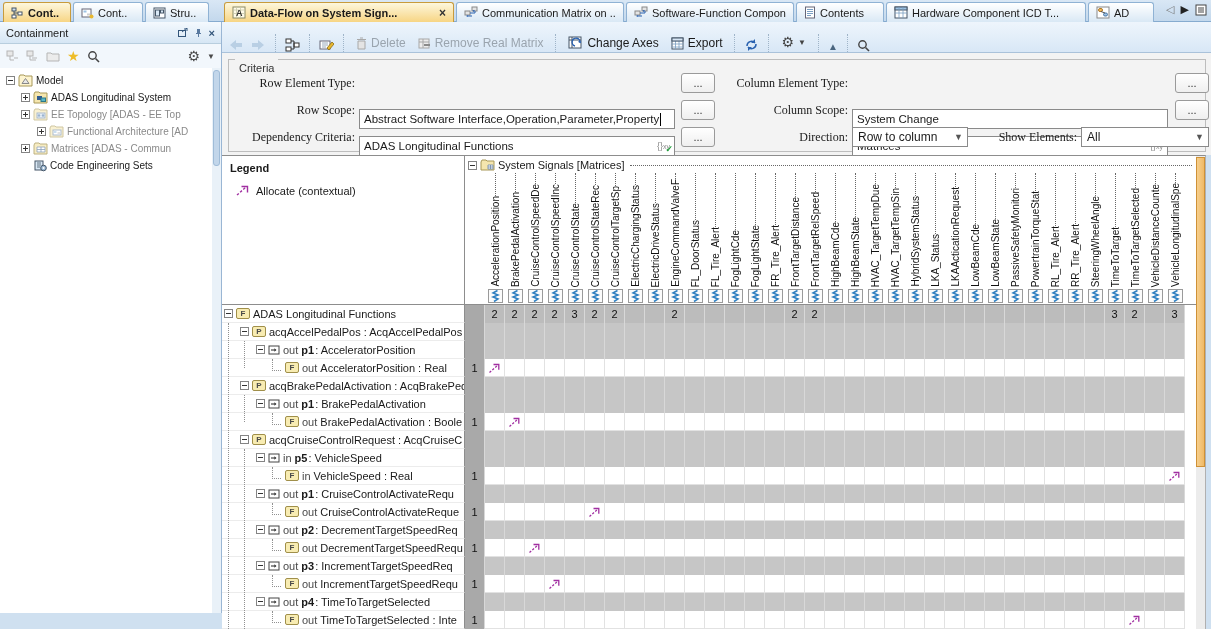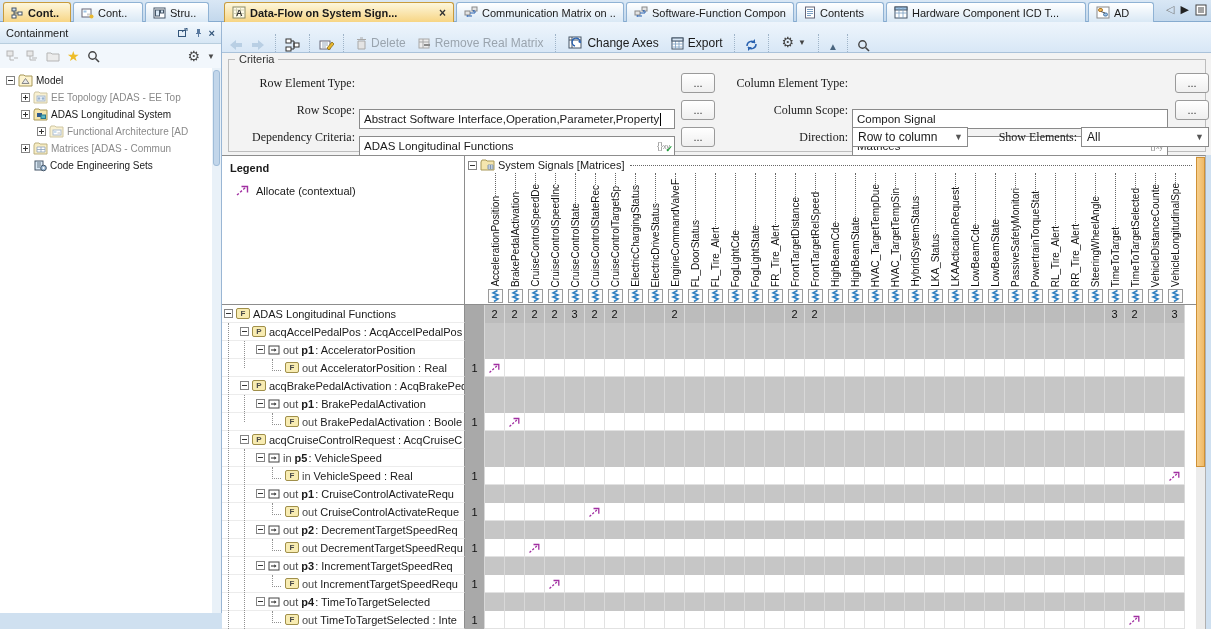--- a/index.html
+++ b/index.html
@@ -51,21 +51,21 @@
   .mtoolbar { position:absolute; left:222px; top:22px; right:0; height:31px;
               background:linear-gradient(#eef5fc,#d8e7f6); border-bottom:1px solid #aac2da;
               display:flex; align-items:flex-end; padding:0 6px; gap:6px; }
   .mtoolbar .sep { width:1px; height:18px; border-left:1px dotted #9fb4c8; margin:0 3px; }
   .tbtn { display:flex; align-items:center; gap:4px; font-size:12px; color:#1a1a1a; padding:2px 3px; }
   .tbtn.disabled { color:#9aa4ae; }
 
   
   .criteria { position:absolute; left:222px; top:53px; right:0; height:102px; background:#f3f3f3; }
   .groupbox { position:absolute; left:6px; top:6px; right:5px; bottom:3px; border:1px solid #bdbdbd; }
-  .groupbox .glabel { position:absolute; top:-7px; left:6px; background:#f3f3f3; padding:0 4px;
+  .groupbox .glabel { position:absolute; top:-7px; left:6px; background:#f3f3f3; padding:9px 4px;
                       font-size:11px; color:#333; }
   .clabel { position:absolute; font-size:12px; color:#1a1a1a; text-align:right;font-family:Liberation Serif, serif; }
   .cfield { position:absolute; height:20px; background:#fff; border:1px solid #8a8a8a;
             font-size:11.5px; display:flex; align-items:center; padding:0 4px; overflow:hidden;
             white-space:nowrap;margin-top:36px; }
   .cbtn { position:absolute; width:34px; height:20px; background:linear-gradient(#fff,#efefef);
           border:1px solid #9a9a9a; border-radius:3px; font-size:11px; color:#333;
           display:flex; align-items:center; justify-content:center; }
   .cselect { position:absolute; height:20px; background:#fff; border:1px solid #8a8a8a;
              font-size:12px; display:flex; align-items:center; padding:0 16px 0 5px; }
@@ -283,39 +283,39 @@
           <svg width="15" height="13" viewBox="0 0 15 13">
             <path d="M1 3 l1-2 h4 l1 1 h7 v10 H1 z" fill="#fdf4cf" stroke="#a89858"></path>
             <path d="M7.5 4.5 L11 9.5 H4 z" fill="#e8e8e8" stroke="#888"></path>
           </svg>
         </span>
         <span class="lbl">Model</span>
       </div>
       <div class="trow" style="padding-left: 21px; margin-top: 0px;">
         <span class="xbox plus"></span>
         <span>
+          <svg width="15" height="13" viewBox="0 0 15 13">
+            <path d="M1 3 l1-2 h4 l1 1 h7 v10 H1 z" fill="#f5e6ae" stroke="#a89858"></path>
+            <rect x="4" y="5" width="5" height="4" fill="#2f5a8f"></rect>
+            <rect x="8" y="7" width="4.5" height="3.5" fill="#58b8c8" stroke="#2a7888"></rect>
+          </svg>
+        </span>
+        <span class="lbl">ADAS Longitudinal System</span>
+      </div>
+      <div class="trow" style="padding-left: 21px; margin-top: 0px;">
+        <span class="xbox plus"></span>
+        <span>
           <svg width="15" height="13" viewBox="0 0 15 13" opacity="0.55">
             <path d="M1 3 l1-2 h4 l1 1 h7 v10 H1 z" fill="#f5e6ae" stroke="#a89858"></path>
             <rect x="4" y="5" width="8" height="5" fill="#cfe0ef" stroke="#6a86a8"></rect>
             <circle cx="6" cy="7.5" r="1.2" fill="#4a78a8"></circle>
             <circle cx="10" cy="7.5" r="1.2" fill="#4a78a8"></circle>
           </svg>
         </span>
         <span class="lbl muted">EE Topology [ADAS - EE Top</span>
-      </div>
-      <div class="trow" style="padding-left: 21px; margin-top: 0px;">
-        <span class="xbox plus"></span>
-        <span>
-          <svg width="15" height="13" viewBox="0 0 15 13">
-            <path d="M1 3 l1-2 h4 l1 1 h7 v10 H1 z" fill="#f5e6ae" stroke="#a89858"></path>
-            <rect x="4" y="5" width="5" height="4" fill="#2f5a8f"></rect>
-            <rect x="8" y="7" width="4.5" height="3.5" fill="#58b8c8" stroke="#2a7888"></rect>
-          </svg>
-        </span>
-        <span class="lbl">ADAS Longitudinal System</span>
       </div>
       <div class="trow" style="padding-left: 37px; margin-top: 0px;">
         <span class="xbox plus"></span>
         <span>
           <svg width="15" height="13" viewBox="0 0 15 13" opacity="0.55">
             <path d="M1 3 l1-2 h4 l1 1 h7 v10 H1 z" fill="#f5e6ae" stroke="#a89858"></path>
             <rect x="4" y="5" width="8" height="5" fill="#fff" stroke="#6a86a8"></rect>
             <rect x="5" y="6" width="2.5" height="2" fill="#9ec3e4"></rect>
             <rect x="8.5" y="7" width="2.5" height="2" fill="#c8c8c8"></rect>
           </svg>
@@ -452,21 +452,21 @@
     <div class="cbtn" style="left:452px; top:40px;">...</div>
 
     <span class="clabel" style="left:8px; top:70px; width:118px;">Dependency Criteria:</span>
     <div class="cfield" style="left:130px; top:67px; width:316px;">
       <span>Allocate (contextual)</span>
     </div>
     <div class="cbtn" style="left:452px; top:67px;">...</div>
 
     <span class="clabel" style="left:488px; top:16px; width:131px;">Column Element Type:</span>
     <div class="cfield" style="left:623px; top:13px; width:316px;">
-      <span>Compon Signal</span>
+      <span>System Change</span>
     </div>
     <div class="cbtn" style="left:946px; top:13px;">...</div>
 
     <span class="clabel" style="left:488px; top:43px; width:131px;">Column Scope:</span>
     <div class="cfield" style="left:623px; top:40px; width:316px;">
       <span>Matrices</span>
       <span class="scopeic">{}<i style="font-style:normal; font-size:7px;">xy</i></span>
     </div>
     <div class="cbtn" style="left:946px; top:40px;">...</div>
 

